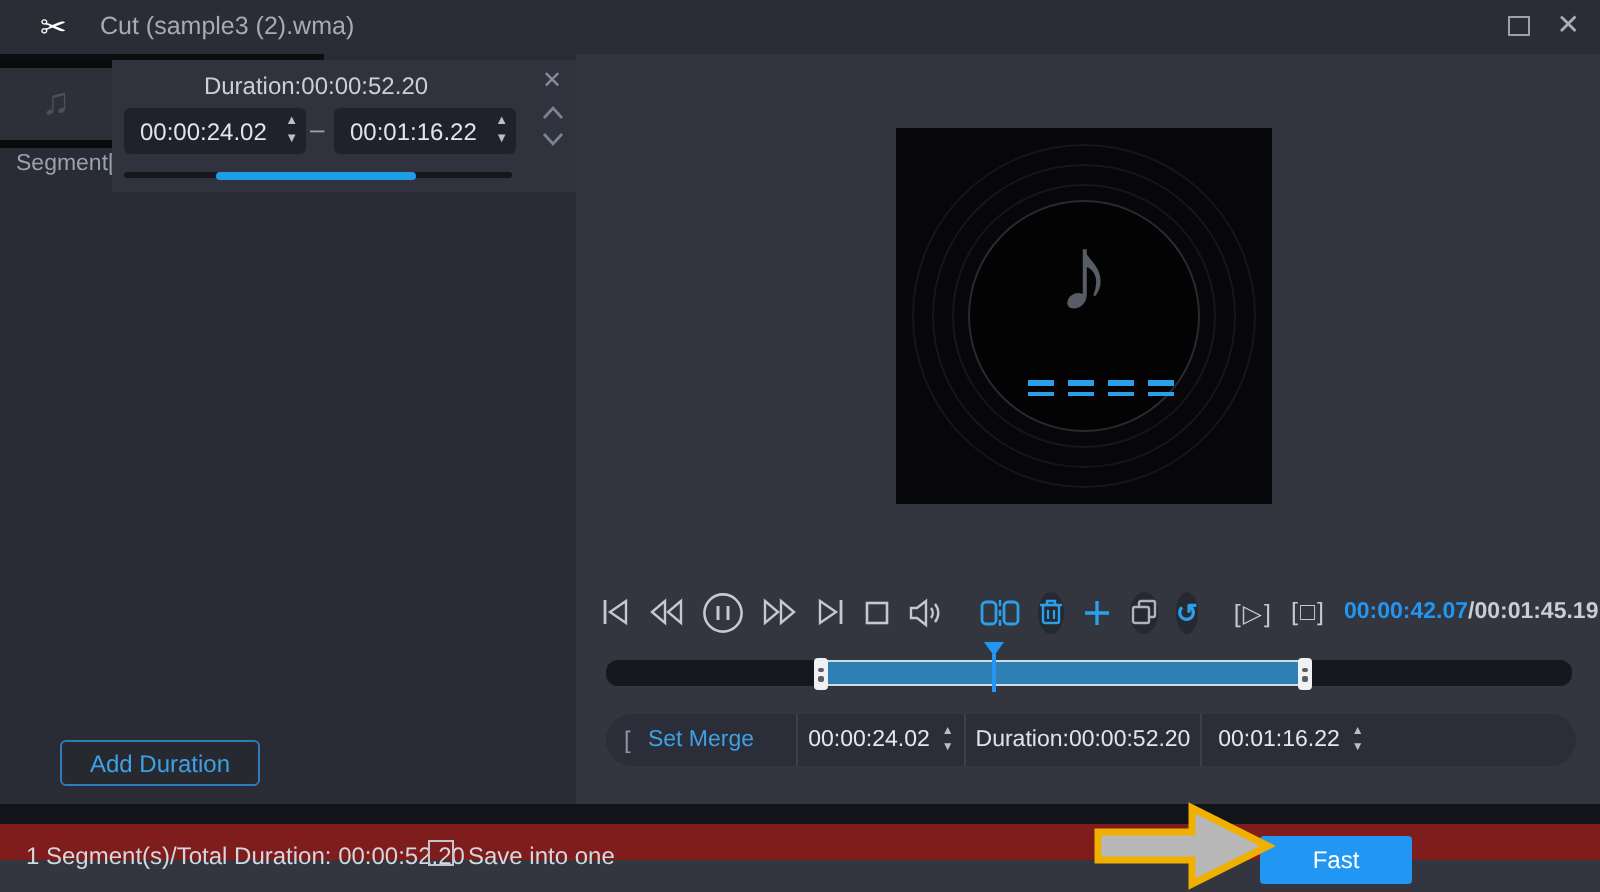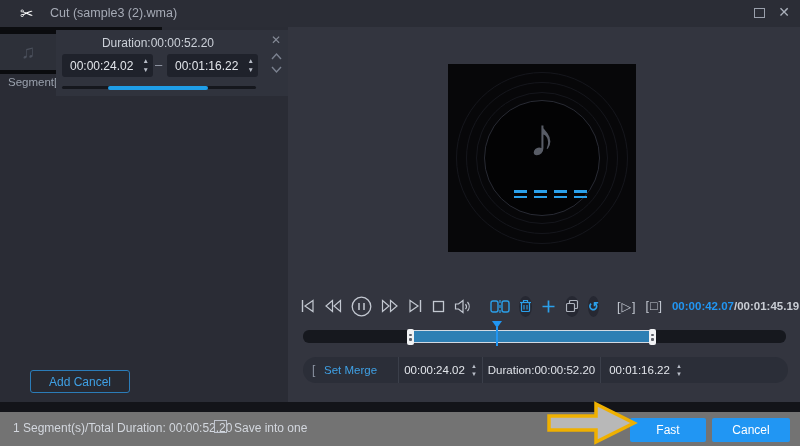--- a/index.html
+++ b/index.html
@@ -89,21 +89,21 @@
   .blue-lbl { color:#3fa0e4; cursor:pointer; }
   .tb-bracket-l { position:absolute; left:9px; color:#8d95a3; font-size:12px; }
   .tb-bracket-r { position:absolute; right:9px; color:#3fa0e4; font-size:12px; }
   .tb-time { color:#e4e7ec; cursor:text; }
   .tb-spin { display:flex; flex-direction:column; line-height:8px; margin-left:6px; }
   .tb-spin span { font-size:6px; color:#b9bec8; cursor:pointer; }
   .tb-duration { color:#e0e3e9; }
 
   
   .dark-strip { position:absolute; left:0; top:402px; width:800px; height:10px; background:#131419; }
-  .footer { position:absolute; left:0; top:412px; width:800px; height:34px; background:#737373;text-decoration:underline; }
+  .footer { position:absolute; left:0; top:412px; width:800px; height:18px; background:#7f1d1d;text-decoration:underline; }
   .summary { position:absolute; left:13px; top:9px; font-size:12px; color:#d3d7de; }
   .merge-box { position:absolute; left:214px; top:8px; width:13px; height:13px;
                border:1.2px solid #c0c5ce; background:transparent; cursor:pointer; }
   .merge-lbl { position:absolute; left:234px; top:9px; font-size:12px; color:#d3d7de; }
   .foot-btn { position:absolute; top:6px; height:24px; background:#2196f3; border:none; border-radius:2px;
               color:#ffffff; font-size:12px; font-family:"Liberation Sans",sans-serif; cursor:pointer; }
   .btn-save { left:630px; width:76px; }
   .btn-cancel { left:712px; width:78px; }
   .arrow-overlay { position:absolute; left:546px; top:400px; z-index:5; pointer-events:none; }
 
@@ -157,21 +157,21 @@
       </svg>
       <svg class="ic seg-chev chev-down" width="13" height="9" viewBox="0 0 13 9">
         <path d="M2 2 L6.5 7 L11 2" fill="none" stroke="#7b8290" stroke-width="1.4"></path>
       </svg>
 
       <div class="mini-slider">
         <div class="mini-fill"></div>
       </div>
     </div>
 
-    <button class="outline-btn btn-addseg">Add Cancel</button>
+    <button class="outline-btn btn-addseg">Add Duration</button>
   </div>
 
   <div class="main-panel">
 
     <div class="video-area">
       <div class="ring ring1"></div>
       <div class="ring ring2"></div>
       <div class="ring ring3"></div>
       <div class="disc"></div>
       <div class="big-note">♪</div>
@@ -314,20 +314,19 @@
       </div>
     </div>
   </div>
 
   <div class="dark-strip"></div>
   <div class="footer">
     <span class="summary">1 Segment(s)/Total Duration: 00:00:52.20</span>
     <div class="merge-box"></div>
     <span class="merge-lbl">Save into one</span>
     <button class="foot-btn btn-save">Fast</button>
-    <button class="foot-btn btn-cancel">Cancel</button>
   </div>
 
   <svg class="arrow-overlay" width="92" height="46" viewBox="0 0 92 46">
     <polygon points="3,16 50,16 50,4 88,23 50,42 50,30 3,30" fill="#b8b8b8" stroke="#efb000" stroke-width="3.5" stroke-linejoin="miter"></polygon>
   </svg>
 
 </div>
 
 </body></html>

